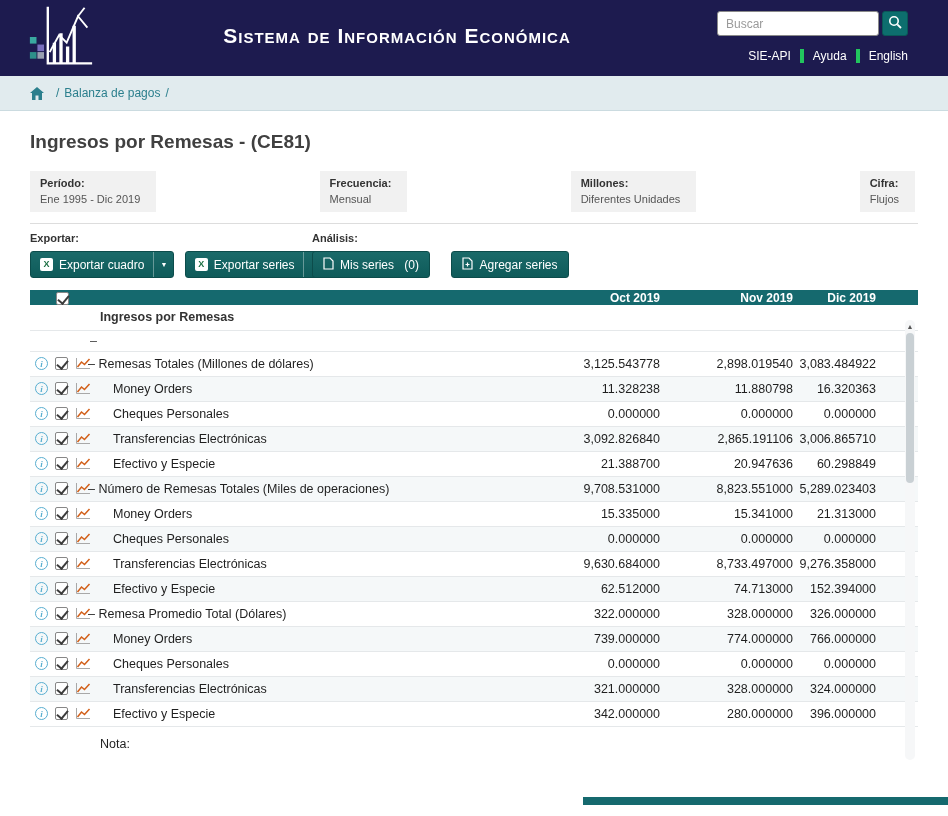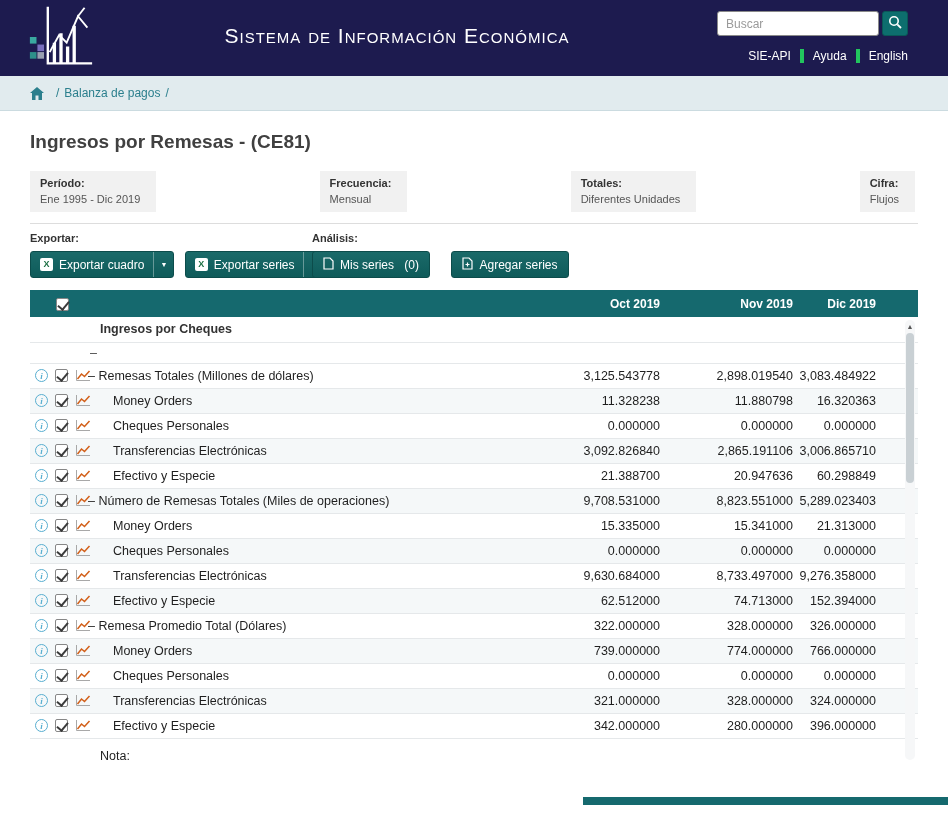--- a/index.html
+++ b/index.html
@@ -17,21 +17,21 @@
     --crumb-text: #2b7f8d;
     --row-alt: #f5f8f9;
     --row-border: #e5e8ea;
   }
 
   
   .topbar { height: 76px; background: var(--navy); position: relative; }
   .logo { position: absolute; left: 28px; top: 4px; }
   .site-title {
     position: absolute; top: 24px; left: calc(50% - 77px); transform: translateX(-50%);
-    color: #fff; font-size: 21px; font-weight: normal; font-variant: small-caps;
+    color: #fff; font-size: 21px; font-weight: bold; font-variant: small-caps;
     letter-spacing: 1px; white-space: nowrap;
   }
   .search-box { position: absolute; top: 11px; right: 40px; display: flex; align-items: center; }
   .search-box input {
     width: 162px; height: 25px; border: 1px solid #8a8a8a; border-radius: 3px;
     padding: 0 8px; font-size: 12px; font-family: inherit; color: #333;
   }
   .search-box input::placeholder { color: #9a9a9a; }
   .search-btn {
     width: 26px; height: 25px; margin-left: 3px; background: #0d6e6e;
@@ -90,21 +90,21 @@
     background: linear-gradient(var(--teal-btn-top), var(--teal-btn-bot));
     color: #fff; font-size: 12px; font-family: inherit; cursor: pointer; margin-right: 17px;
     vertical-align: top; white-space: nowrap;
   }
   .btn-misseries { width: 118px; justify-content: flex-start; }
   .btn-misseries .count { margin-left: auto; }
 
   
   .table-wrap { position: relative; margin-top: 12px; }
   table.data-table { width: 100%; border-collapse: collapse; table-layout: fixed; }
-  thead th { background: var(--teal); color: #fff; height: 27px; font-size: 12px; font-weight: bold; }
+  thead th { background: var(--teal); color: #fff; height: 15px; font-size: 12px; font-weight: bold; }
   th.col-icons, td.col-icons { width: 58px; }
   th.col-val, td.col-val { width: 140px; text-align: right; }
   th.col-v2, td.col-v2 { width: 133px; }
   th.v-last, td.v-last { width: 125px; padding-right: 42px; }
   th.col-icons { text-align: left; padding-left: 26px; }
   tbody td { border-bottom: 1px solid var(--row-border); height: 25px; font-size: 12.5px; color: #1f1f1f; }
   tr.alt td { background: var(--row-alt); }
   td.col-label { padding: 0; overflow: hidden; white-space: nowrap; }
   .row-label { display: inline-block; }
   .row-label.child { padding-left: 25px; }
@@ -193,21 +193,21 @@
   <div class="meta-row">
     <div class="meta-box">
       <div class="meta-label">Período:</div>
       <div class="meta-value">Ene 1995 - Dic 2019</div>
     </div>
     <div class="meta-box">
       <div class="meta-label">Frecuencia:</div>
       <div class="meta-value">Mensual</div>
     </div>
     <div class="meta-box">
-      <div class="meta-label">Totales:</div>
+      <div class="meta-label">Millones:</div>
       <div class="meta-value">Diferentes Unidades</div>
     </div>
     <div class="meta-box">
       <div class="meta-label">Cifra:</div>
       <div class="meta-value">Flujos</div>
     </div>
   </div>
 
   <div class="rule"></div>
 
@@ -267,21 +267,21 @@
           <th class="col-label"></th>
           <th class="col-val">Oct 2019</th>
           <th class="col-val col-v2">Nov 2019</th>
           <th class="col-val v-last">Dic 2019</th>
         </tr>
       </thead>
       <tbody>
         <tr class="group-row">
           <td class="col-icons"></td>
           <td class="col-label">
-            <span class="group-title">Ingresos por Cheques</span>
+            <span class="group-title">Ingresos por Remesas</span>
           </td>
           <td class="col-val"></td>
             <td class="col-val col-v2"></td>
             <td class="col-val v-last"></td>
         </tr>
         <tr class="dash-row">
           <td class="col-icons"></td>
           <td class="col-label">
             <span class="dash">–</span>
           </td>

